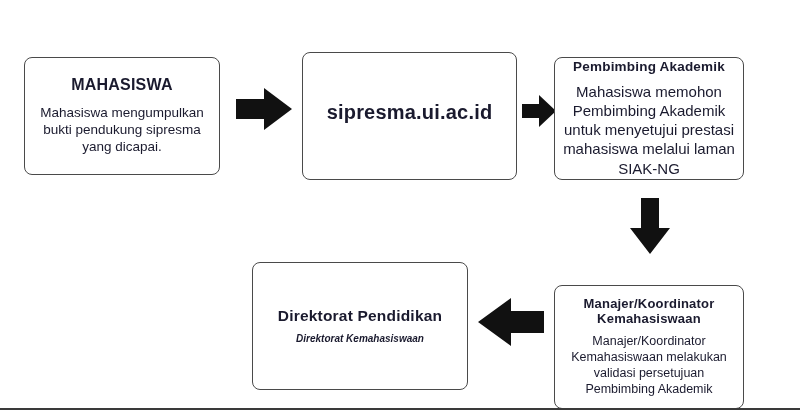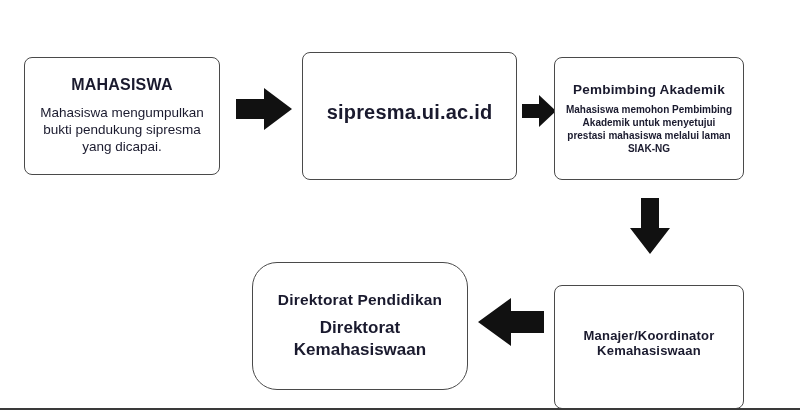--- a/index.html
+++ b/index.html
@@ -78,22 +78,21 @@
     left: 554px;
     top: 57px;
     width: 190px;
     height: 123px;
   }
   #box-pembimbing .title {
     font-size: 13.5px;
     margin-bottom: 7px;
   }
   #box-pembimbing .body {
-    font-size: 10px;
-    font-weight: bold;
+    font-size: 15px;
   }
 
   
   #box-manajer {
     left: 554px;
     top: 285px;
     width: 190px;
     height: 124px;
   }
   #box-manajer .title {
@@ -103,29 +102,29 @@
   #box-manajer .body {
     font-size: 12.5px;
   }
 
   
   #box-direktorat {
     left: 252px;
     top: 262px;
     width: 216px;
     height: 128px;
-    border-radius: 25px;
   }
   #box-direktorat .title {
     font-size: 15.5px;
     margin-bottom: 8px;
   }
   #box-direktorat .body {
-    font-size: 17px;
+    font-size: 10px;
     font-weight: bold;
+    font-style: italic;
   }
 
   .arrow {
     position: absolute;
   }
   #arrow-1 { left: 236px; top: 88px; width: 56px; height: 42px; }
   #arrow-2 { left: 522px; top: 95px; width: 34px; height: 32px; }
   #arrow-3 { left: 630px; top: 198px; width: 40px; height: 56px; }
   #arrow-4 { left: 478px; top: 298px; width: 66px; height: 48px; }
 
@@ -173,20 +172,21 @@
   </div>
 
   <div class="arrow" id="arrow-3">
     <svg width="40" height="56" viewBox="0 0 40 56" xmlns="http://www.w3.org/2000/svg">
       <polygon points="11,0 29,0 29,30 40,30 20,56 0,30 11,30" fill="#111111"></polygon>
     </svg>
   </div>
 
   <div class="box" id="box-manajer">
     <div class="title">Manajer/Koordinator Kemahasiswaan</div>
+    <div class="body">Manajer/Koordinator Kemahasiswaan melakukan validasi persetujuan Pembimbing Akademik</div>
   </div>
 
   <div class="arrow" id="arrow-4">
     <svg width="66" height="48" viewBox="0 0 66 48" xmlns="http://www.w3.org/2000/svg">
       <polygon points="66,13 33,13 33,0 0,24 33,48 33,35 66,35" fill="#111111"></polygon>
     </svg>
   </div>
 
   <div class="box" id="box-direktorat">
     <div class="title">Direktorat Pendidikan</div>

